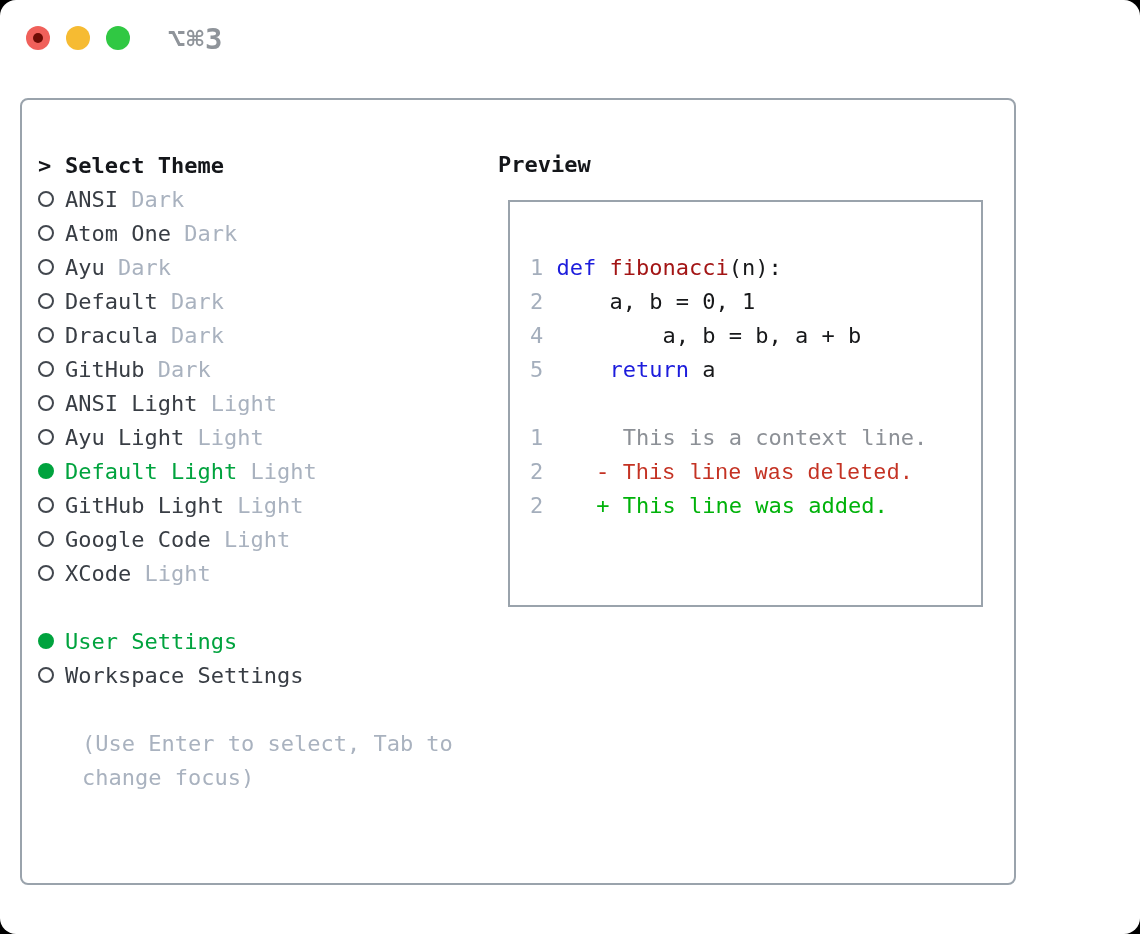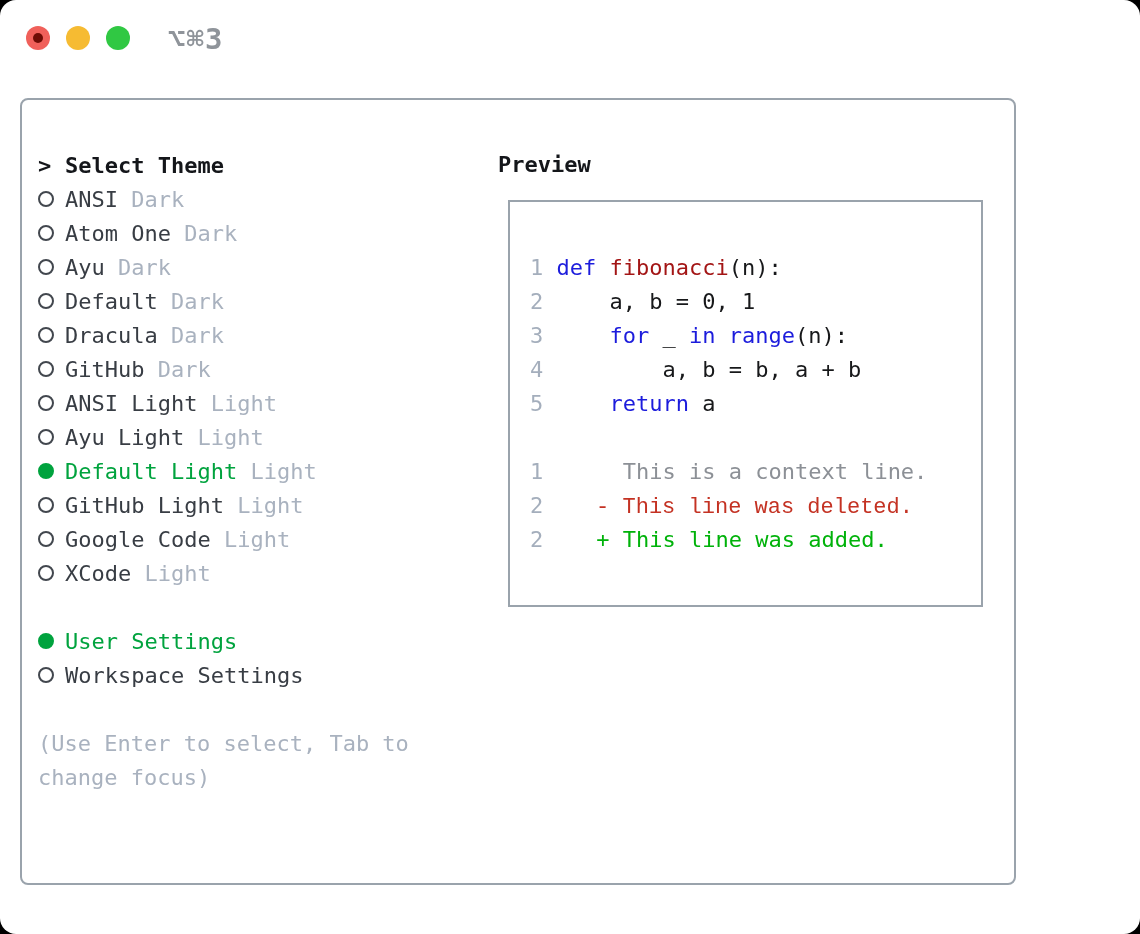--- a/index.html
+++ b/index.html
@@ -28,21 +28,21 @@
   .row span{white-space:pre;}
   .marker{width:27px;display:inline-flex;align-items:center;flex:none;}
   .prefix{font-weight:700;color:#14161a;}
   .radio{width:12px;height:12px;border:2px solid #42474e;border-radius:50%;display:inline-block;}
   .radio.sel{background:var(--accent-green,#00a33e);border-color:var(--accent-green,#00a33e);}
   .hdr-lbl{font-weight:700;color:#14161a;}
   .name{color:var(--text-dark,#383d44);}
   .name.green{color:var(--accent-green,#00a33e);}
   .variant{color:var(--muted-gray,#a9b2bf);text-align:right;}
   .spacer{height:34px;}
-  .hint{color:var(--muted-gray,#a9b2bf);}
+  .hint{color:var(--muted-gray,#a9b2bf);margin-left:44px;}
 
   
   .preview-title{position:absolute;left:476px;top:48px;height:34px;line-height:34px;
        font-size:22px;font-weight:700;color:#14161a;}
   .preview-box{position:absolute;left:486px;top:100px;width:475px;height:407px;
        border:2px solid var(--border-gray,#9aa3ac);background:#fff;box-sizing:border-box;
        padding:49px 0 16px 20px;overflow:hidden;}
   .pline{height:34px;line-height:34px;white-space:pre;font-size:22px;}
   .ln{color:var(--line-number-gray,#a4aebc);}
   .c-kw{color:var(--keyword-blue,#1c1cdc);}
@@ -141,21 +141,20 @@
           <span class="name">Workspace Settings</span>
         </div>
         <div class="spacer"></div>
         <div class="row hint">(Use Enter to select, Tab to</div>
         <div class="row hint">change focus)</div>
       </div>
     <div class="preview-title">Preview</div>
     <div class="preview-box" id="preview-box">
         <div class="pline"><span class="ln">1 </span><span class="c-kw">def</span><span class="c-code"> </span><span class="c-fn">fibonacci</span><span class="c-code">(n):</span></div>
         <div class="pline"><span class="ln">2 </span><span class="c-code">    a, b = 0, 1</span></div>
-        <div class="pline"><span class="ln">3 </span><span class="c-code">    </span><span class="c-kw">for</span><span class="c-code"> _ </span><span class="c-kw">in</span><span class="c-code"> </span><span class="c-kw">range</span><span class="c-code">(n):</span></div>
         <div class="pline"><span class="ln">4 </span><span class="c-code">        a, b = b, a + b</span></div>
         <div class="pline"><span class="ln">5 </span><span class="c-code">    </span><span class="c-kw">return</span><span class="c-code"> a</span></div>
         <div class="pline"><span class="ln"> </span></div>
         <div class="pline"><span class="ln">1 </span><span class="c-ctx">     This is a context line.</span></div>
         <div class="pline"><span class="ln">2 </span><span class="c-del">   - This line was deleted.</span></div>
         <div class="pline"><span class="ln">2 </span><span class="c-add">   + This line was added.</span></div>
       </div>
   </div>
 </div>
 

